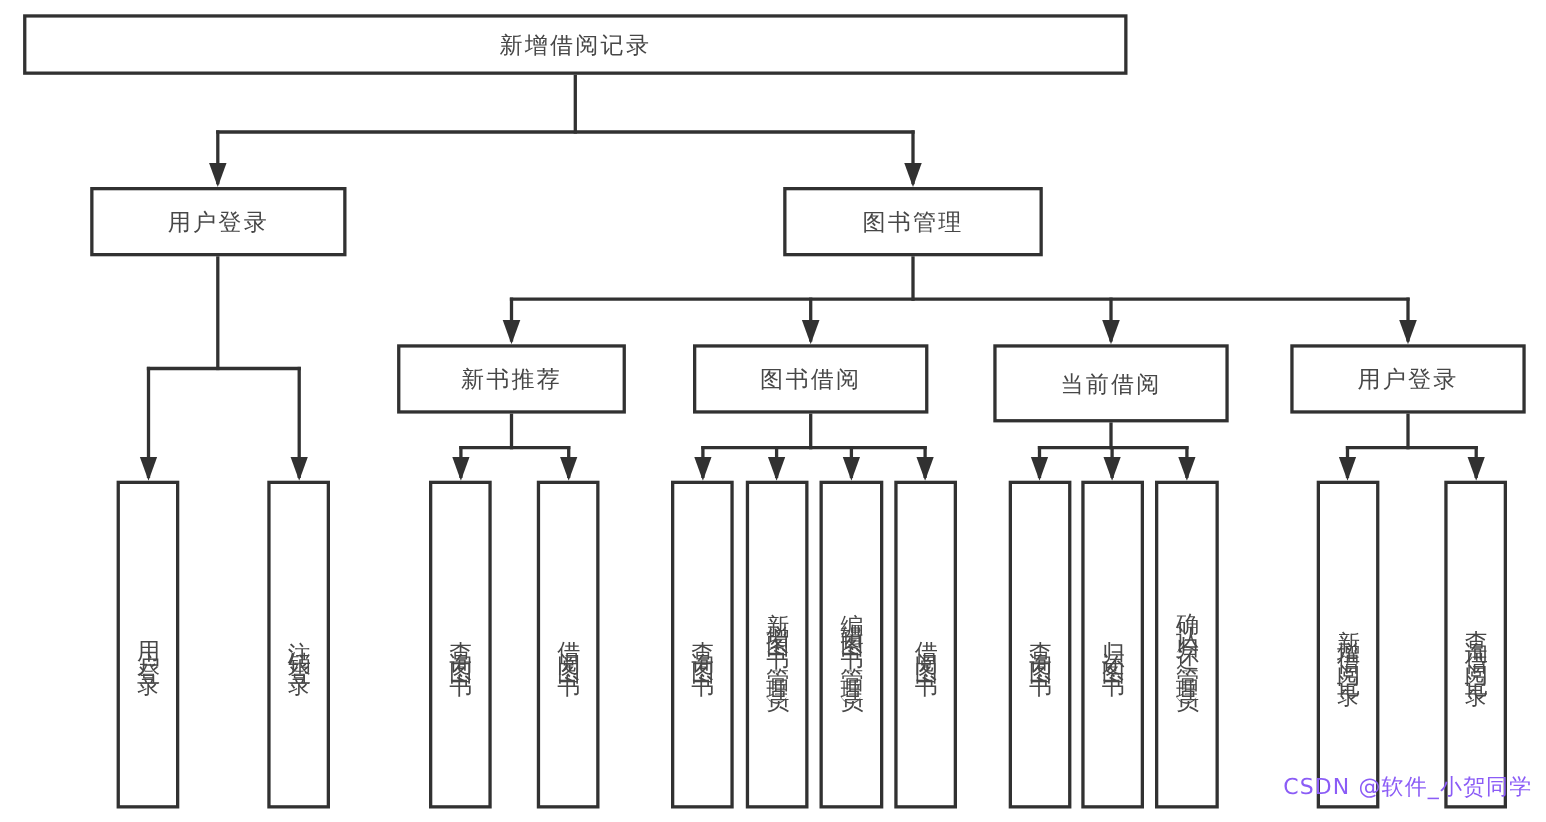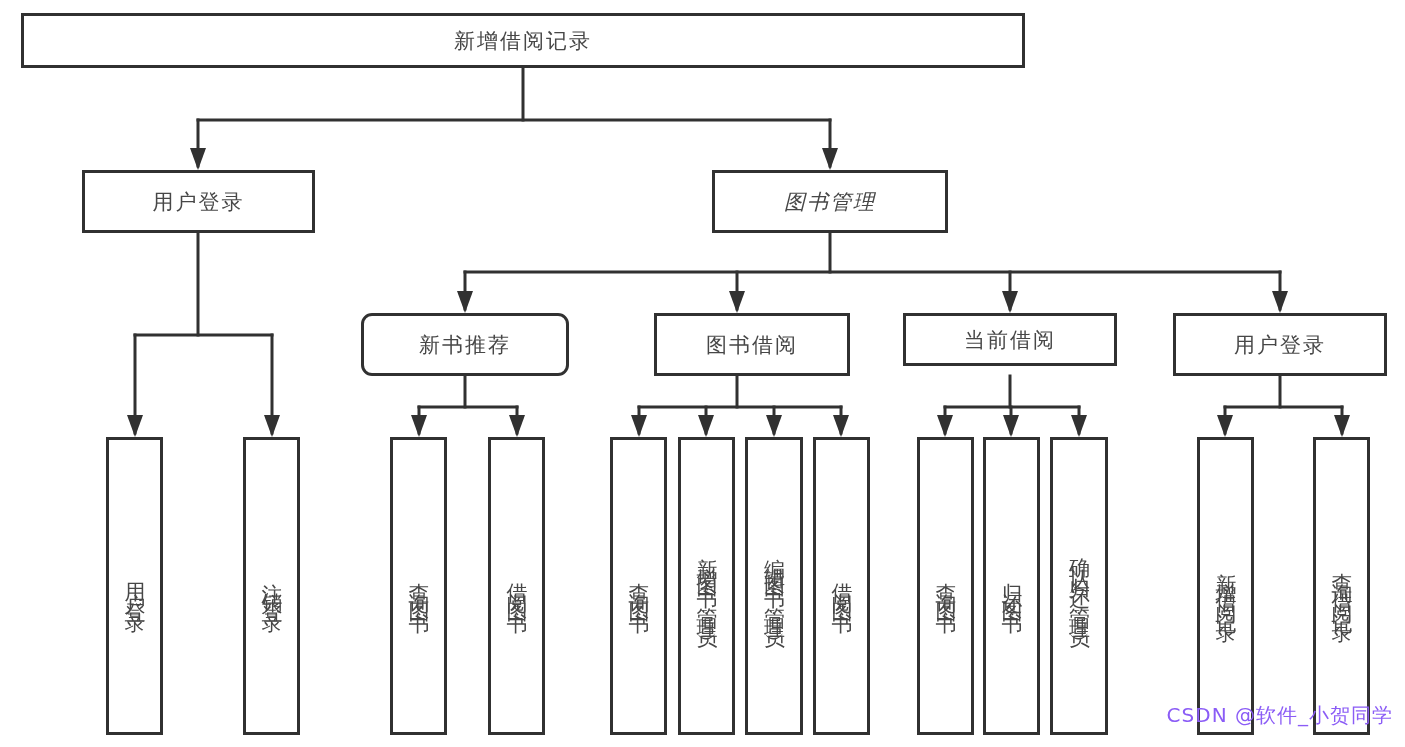--- a/index.html
+++ b/index.html
@@ -105,31 +105,31 @@
     </g>
   </svg>
 
   <div class="box box-h" style="left:21px; top:13px; width:1004px; height:55px;">
     <span>新增借阅记录</span>
   </div>
 
   <div class="box box-h" style="left:82px; top:170px; width:233px; height:63px;">
     <span>用户登录</span>
   </div>
-  <div class="box box-h" style="left:712px; top:170px; width:236px; height:63px;font-style:italic;">
+  <div class="box box-h" style="left:712px; top:170px; width:236px; height:63px;">
     <span>图书管理</span>
   </div>
 
-  <div class="box box-h" style="left:361px; top:313px; width:208px; height:63px;border-radius:11px;">
+  <div class="box box-h" style="left:361px; top:313px; width:208px; height:63px;">
     <span>新书推荐</span>
   </div>
-  <div class="box box-h" style="left:630px; top:313px; width:196px; height:63px;margin-left:24px;">
+  <div class="box box-h" style="left:630px; top:313px; width:214px; height:63px;">
     <span>图书借阅</span>
   </div>
-  <div class="box box-h" style="left:903px; top:313px; width:214px; height:53px;">
+  <div class="box box-h" style="left:903px; top:313px; width:214px; height:71px;">
     <span>当前借阅</span>
   </div>
   <div class="box box-h" style="left:1173px; top:313px; width:214px; height:63px;">
     <span>用户登录</span>
   </div>
 
   <div class="box box-v" style="left:106px; top:437px; width:57px; height:298px;">
     <span class="vtext">用户登录</span>
   </div>
   <div class="box box-v" style="left:243px; top:437px; width:57px; height:298px;">

